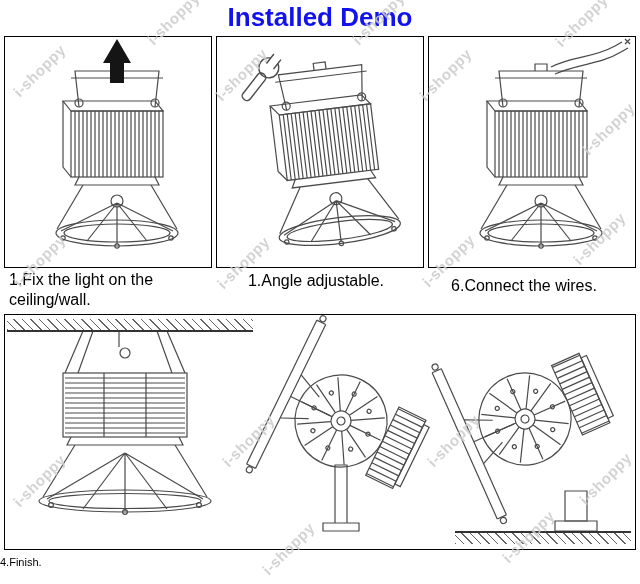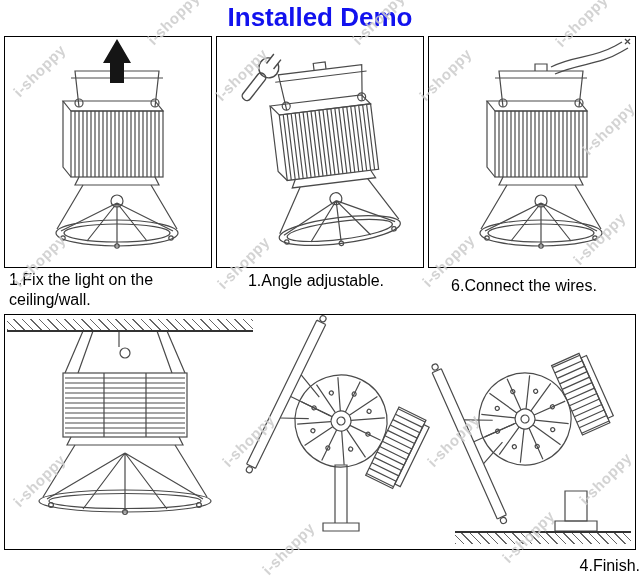--- a/index.html
+++ b/index.html
@@ -14,21 +14,21 @@
   .cap{font-size:16px;line-height:1.25;color:#000}
   .cap1{width:208px;padding-left:5px;padding-top:2px;max-width:208px}
   .cap1 .inner{display:block;max-width:160px}
   .cap2{width:208px;text-align:center;padding-top:3px}
   .cap3{width:208px;text-align:center;padding-top:8px}
   .bottom{position:relative;margin:0 4px;border:1px solid #000;height:236px;background:#fff;overflow:hidden}
   .bottom svg{display:block}
   .hatch{position:absolute;background:repeating-linear-gradient(45deg,#666 0 1px,transparent 1px 6px)}
   .hatch-ceiling{left:2px;top:4px;width:246px;height:13px;border-bottom:2px solid #333}
   .hatch-ground{left:450px;top:216px;width:176px;height:13px;border-top:2px solid #333}
-  .cap4{text-align:right;font-size:16px;margin-top:6px}
+  .cap4{text-align:left;font-size:11px;margin-top:6px}
   .wm{position:absolute;color:#ccc;font-size:15px;letter-spacing:.5px;transform:rotate(-45deg);
       white-space:nowrap;pointer-events:none;z-index:9;font-weight:bold;opacity:.85}
 </style>
 </head>
 <body>
 
 <div class="page">
 
   <h1 class="title">Installed Demo</h1>
 

